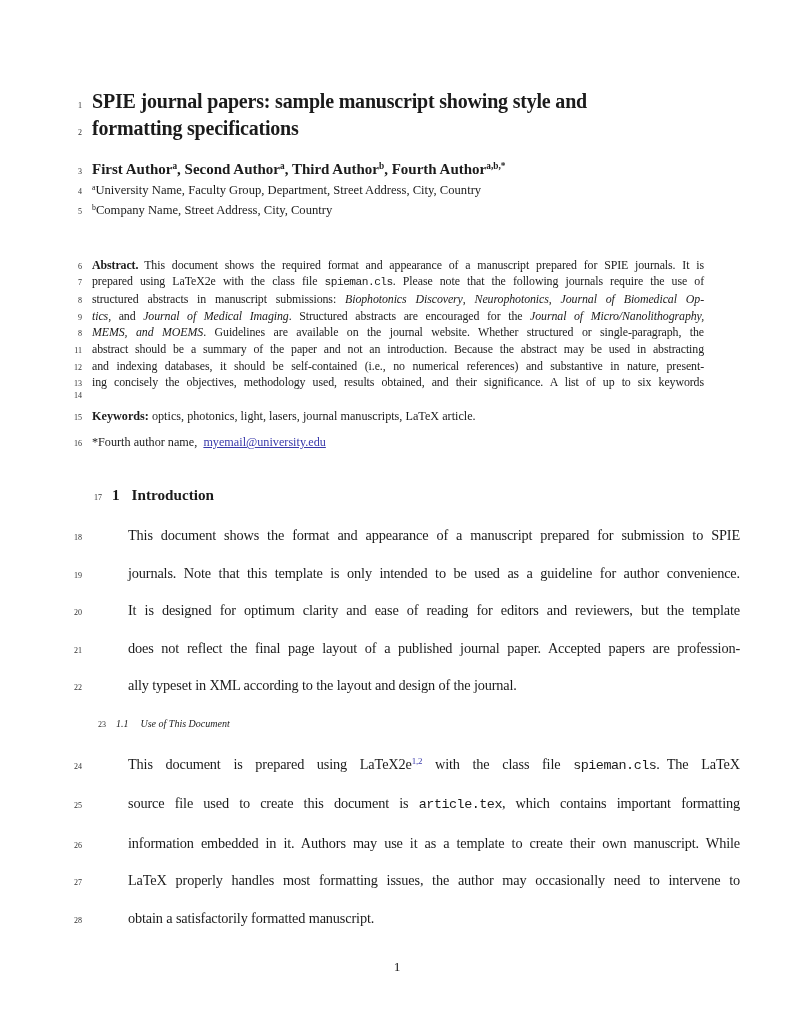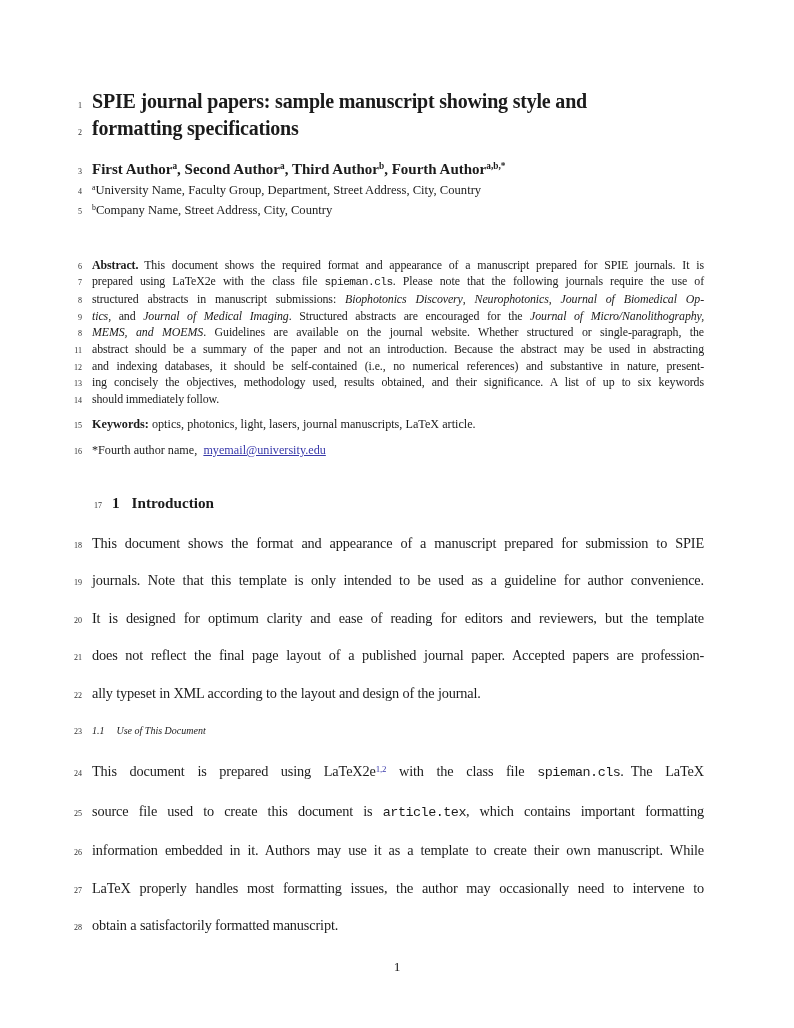--- a/index.html
+++ b/index.html
@@ -22,25 +22,25 @@
   .b-authors .ltext { font-size:15px; font-weight:700; line-height:18.5px; }
   .b-affil .ltext { font-size:12.6px; line-height:18px; }
   .b-abstract { margin-top:36px; }
   .b-abstract .ltext { font-size:11.9px; line-height:16.7px; letter-spacing:-0.1px; word-spacing:-0.3px; }
   .b-keywords { margin-top:8px; }
   .b-keywords .ltext { font-size:12.2px; line-height:17px; }
   .b-footnote { margin-top:9px; }
   .b-footnote .ltext { font-size:12.2px; line-height:17px; }
   .b-section { margin-top:34px;margin-left:20px; }
   .b-section .ltext { font-size:15.2px; font-weight:700; line-height:19px; }
-  .b-subsection { margin-top:8px; }
+  .b-subsection { margin-top:8px;padding-left:24px; }
   .b-subsection .ltext { font-size:10px; font-style:italic; line-height:19px; }
   .b-body { margin-top:22px; }
   [data-name="use-paragraph"] { }
-  .b-body .row { margin-bottom:19px; }
+  .b-body .row { margin-bottom:19px;gap:36px; }
   .b-body .ltext { font-size:14.3px; line-height:18.5px; letter-spacing:-0.15px; }
 
   .seg-bold { font-weight:700; }
   .seg-italic { font-style:italic; }
   .seg-mono { font-family:"Liberation Mono", monospace; font-size:0.94em; letter-spacing:-0.5px; }
   .seg-sup { font-size:0.62em; position:relative; top:-0.5em; letter-spacing:0; }
   .seg-secnum { margin-right:12px; }
   a.seg-link { color:var(--link); text-decoration:underline; }
   a.seg-suplink { color:var(--link); text-decoration:none; font-size:0.62em; position:relative; top:-0.5em; }
 
@@ -108,21 +108,20 @@
         <div class="row" data-name="manuscript-line">
           <span class="lnum" data-name="line-number">12</span>
           <span class="ltext just" data-name="line-text"><span class="seg-plain" data-name="text-segment">and indexing databases, it should be self-contained (i.e., no numerical references) and substantive in nature, present-</span></span>
         </div>
         <div class="row" data-name="manuscript-line">
           <span class="lnum" data-name="line-number">13</span>
           <span class="ltext just" data-name="line-text"><span class="seg-plain" data-name="text-segment">ing concisely the objectives, methodology used, results obtained, and their significance. A list of up to six keywords</span></span>
         </div>
         <div class="row" data-name="manuscript-line">
           <span class="lnum" data-name="line-number">14</span>
-          <span class="ltext" data-name="line-text"><span class="seg-plain" data-name="text-segment">should immediately follow.</span></span>
         </div>
       </div>
       <div class="block b-keywords" data-name="keywords">
         <div class="row" data-name="manuscript-line">
           <span class="lnum" data-name="line-number">15</span>
           <span class="ltext" data-name="line-text"><span class="seg-bold" data-name="text-segment">Keywords:</span><span class="seg-plain" data-name="text-segment"> optics, photonics, light, lasers, journal manuscripts, LaTeX article.</span></span>
         </div>
       </div>
       <div class="block b-footnote" data-name="author-footnote">
         <div class="row" data-name="manuscript-line">

